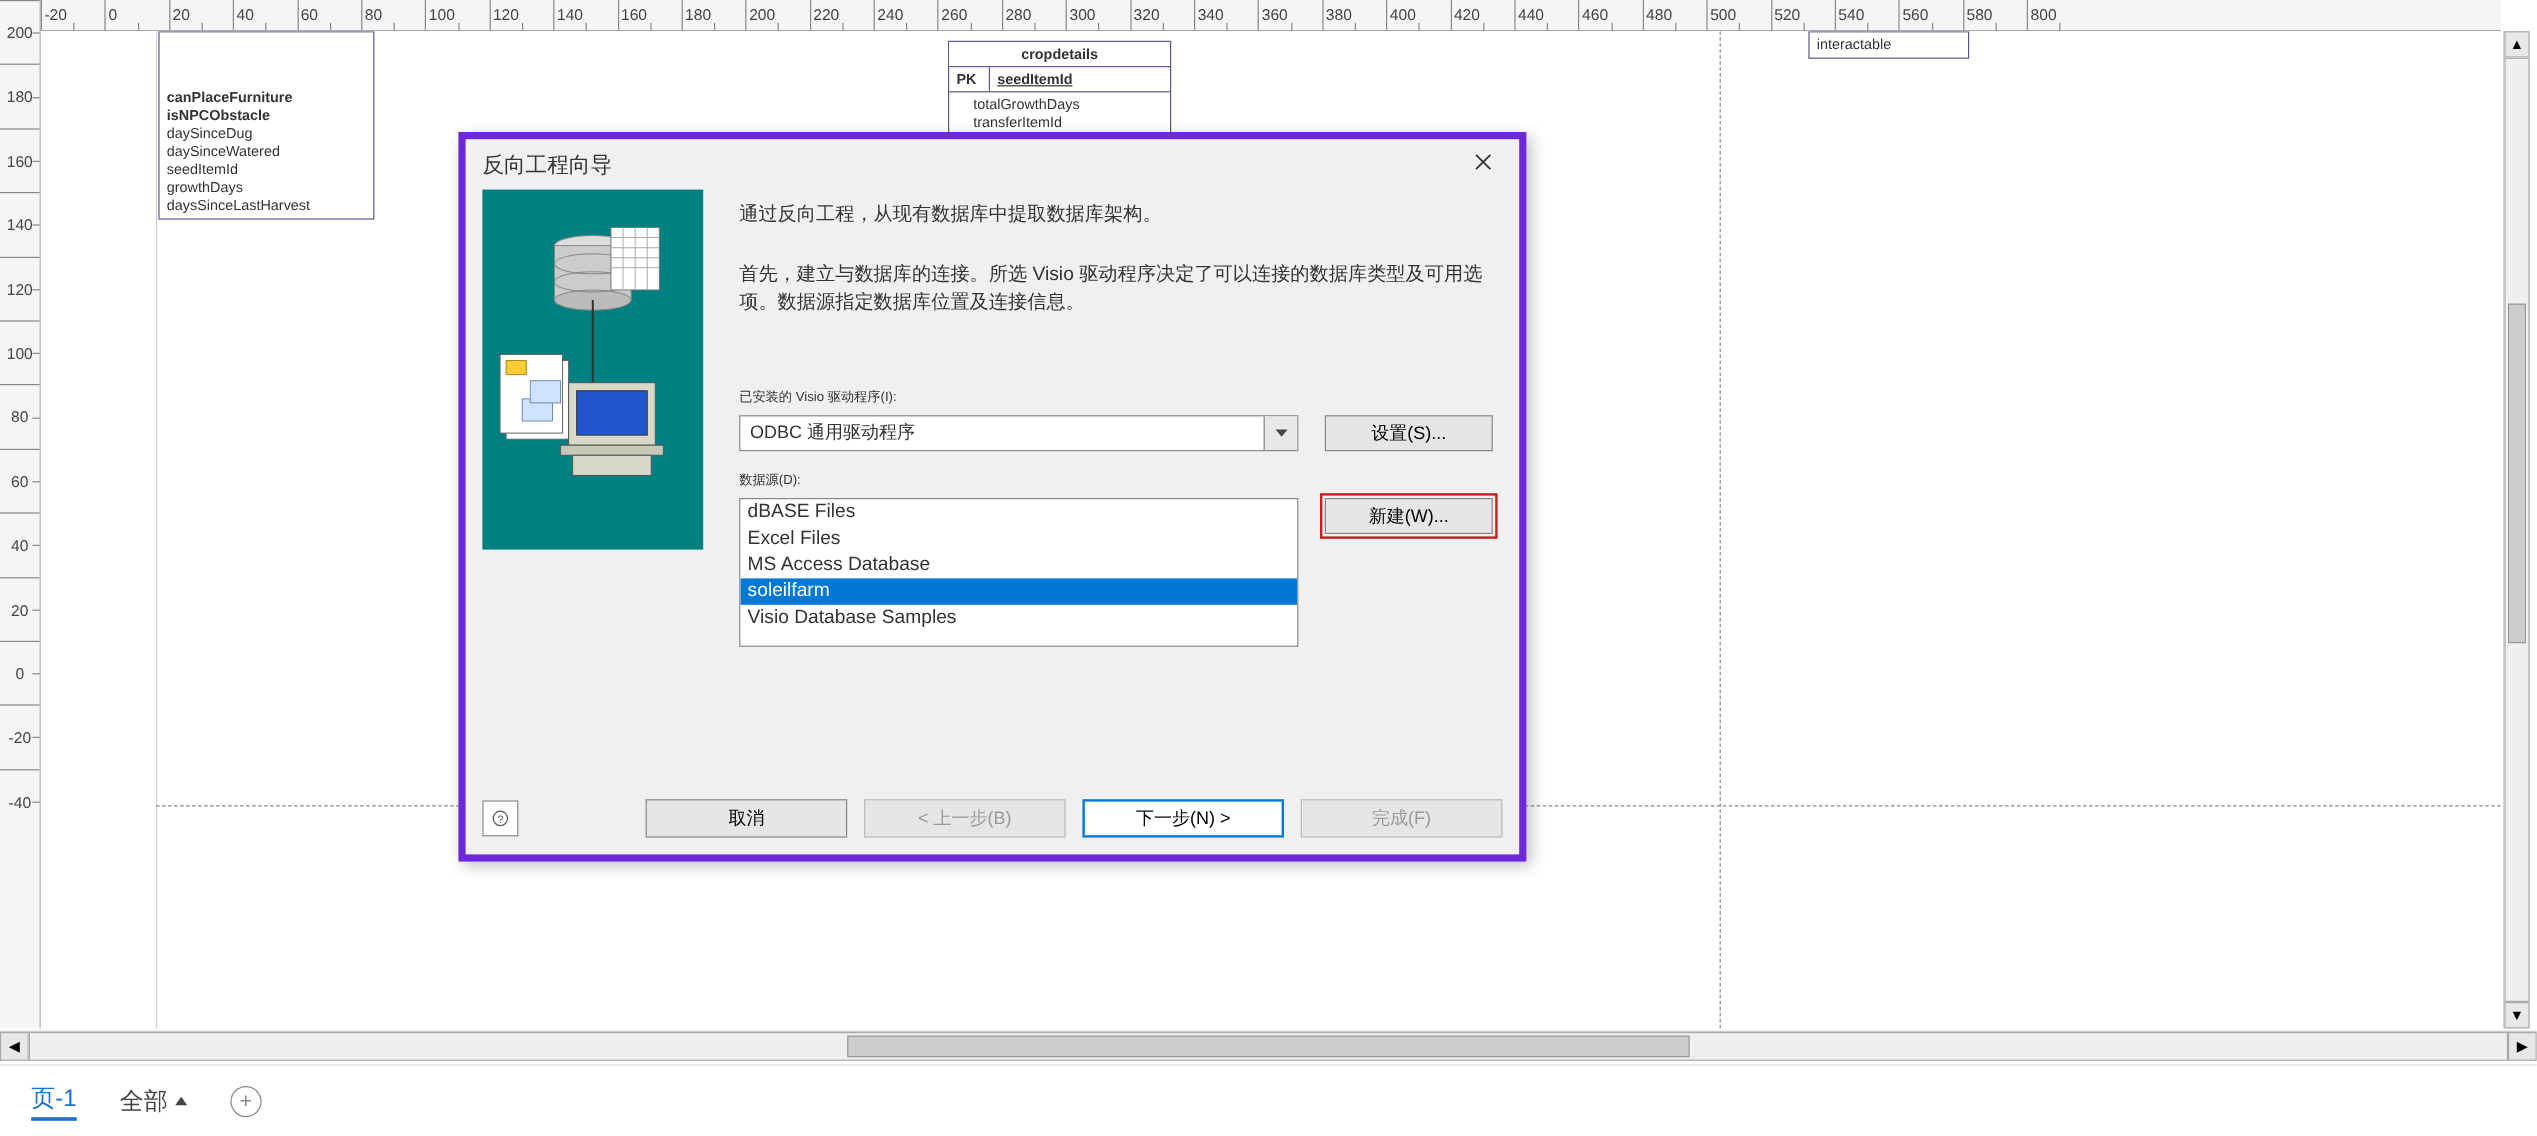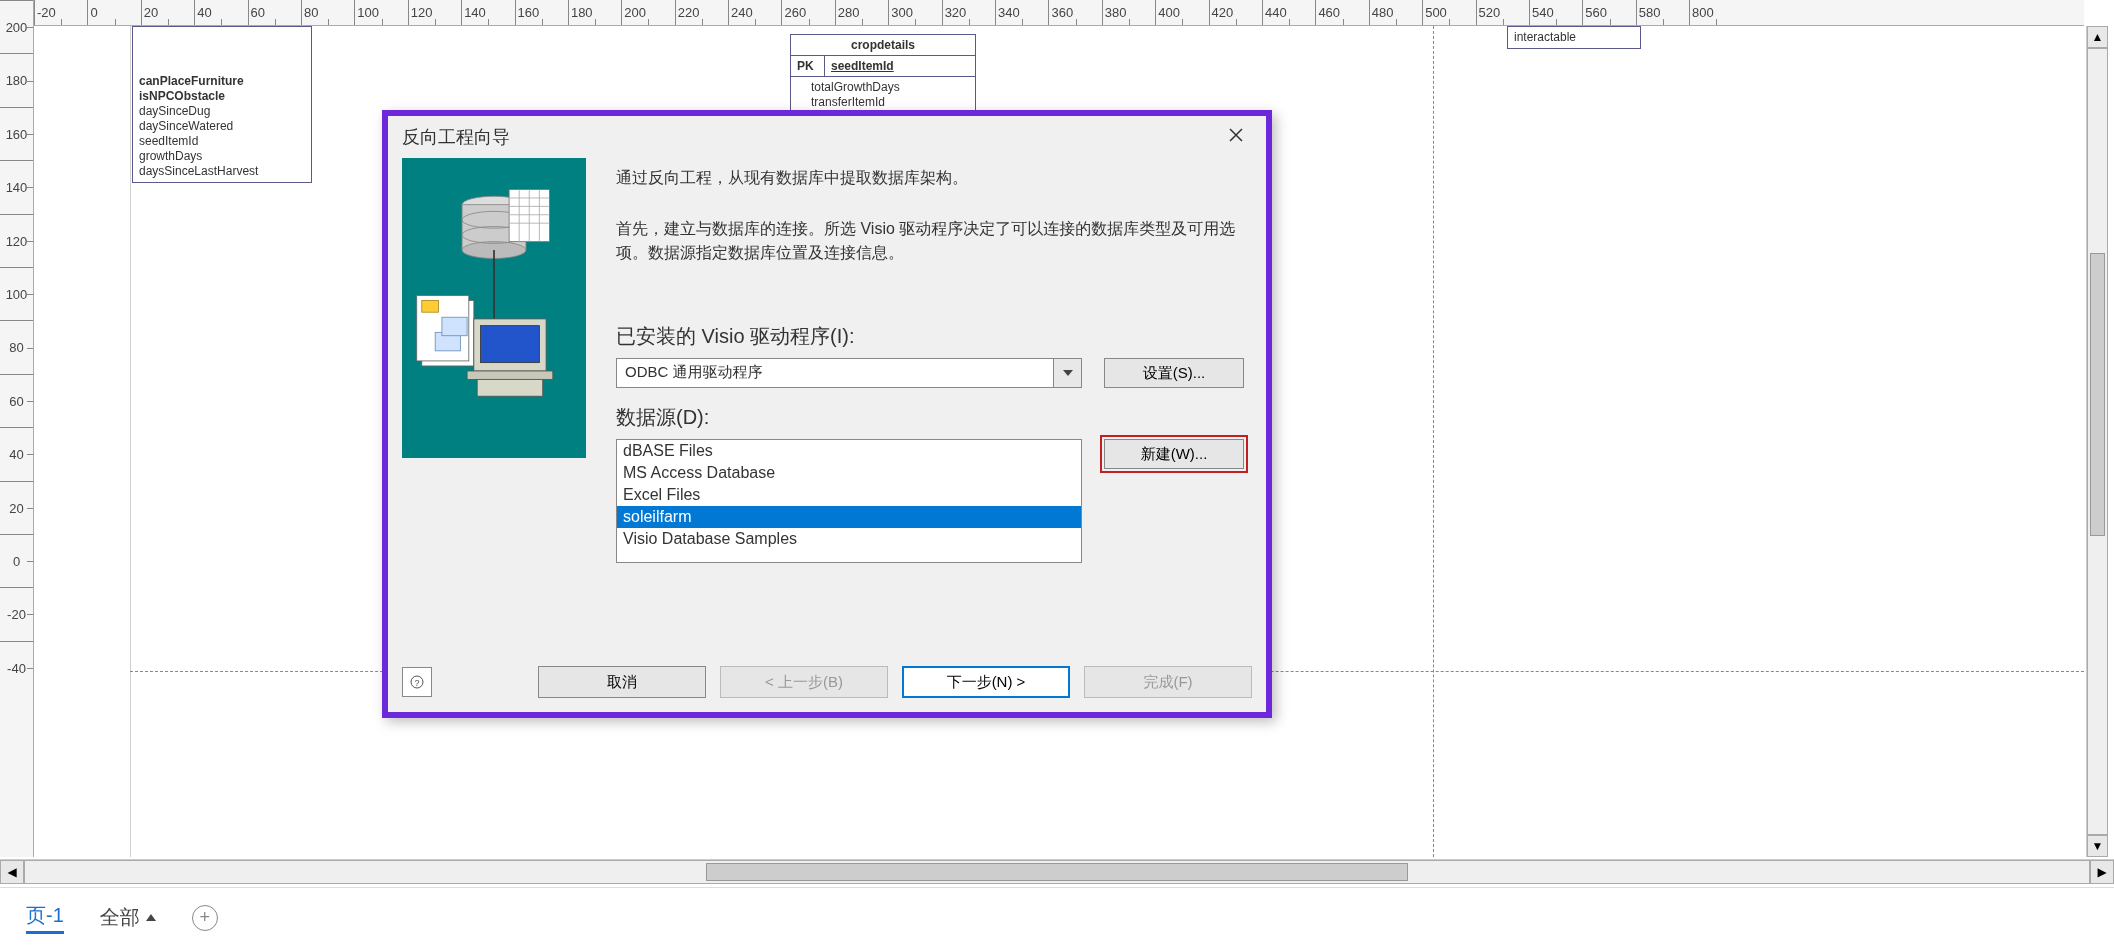--- a/index.html
+++ b/index.html
@@ -34,21 +34,21 @@
     .dialog { position: absolute; top: 110px; left: 382px; width: 890px; height: 608px; background: #f0f0f0; border: 6px solid #6d28d9; box-shadow: 4px 4px 12px rgba(0,0,0,0.25); }
     .dialog-title { height: 42px; display: flex; align-items: center; padding: 0 14px; font-size: 18px; color: #333; }
     .dialog-close { margin-left: auto; cursor: pointer; font-size: 18px; padding: 4px 8px; }
     .dialog-body { display:flex; padding: 0 14px; }
     .dialog-left { width: 208px; height: 300px; background: #008080; padding: 8px; position:relative; }
     .wiz-svg { width:100%; height:100%; }
     .dialog-right { flex:1; padding: 10px 8px 0 30px; font-size: 16px; color: #333; }
     .dialog-p1 { margin-bottom: 28px; }
     .dialog-p2 { margin-bottom: 58px; line-height: 24px; }
     .row { display:flex; align-items:center; gap: 22px; margin-bottom: 16px; }
-    .label { font-size: 20px; margin-bottom: 8px; }
+    .label { font-size: 11px; margin-bottom: 8px; }
     .combo { display:flex; width: 466px; height: 30px; border: 1px solid #888; background:#fff; }
     .combo-text { flex:1; padding: 4px 8px; font-size: 15px; }
     .combo-btn { width: 28px; border-left:1px solid #888; background:#e8e8e8; display:flex; align-items:center; justify-content:center; }
     .chev { width:0; height:0; border-left:5px solid transparent; border-right:5px solid transparent; border-top:6px solid #444; }
     .btn { height: 30px; min-width: 140px; border: 1px solid #888; background: #e6e6e6; font-size: 15px; cursor:pointer; padding: 0 14px; }
     .btn.highlight { outline: 2px solid #c02020; outline-offset: 2px; }
     .btn.primary { border: 2px solid #0078d4; background:#fff; }
     .btn.disabled { color: #999; border-color:#bbb;text-align:center; }
     .listbox { width: 466px; height: 124px; border:1px solid #888; background:#fff; overflow:hidden; font-size: 16px; }
     .listbox div { padding: 2px 6px; cursor:default; }
@@ -227,22 +227,22 @@
               <div class="chev"></div>
             </div>
         </div>
         <button class="btn">设置(S)...</button>
       </div>
 
       <div class="label">数据源(D):</div>
       <div class="row" style="align-items:flex-start;">
         <div class="listbox" id="sources-list">
             <div>dBASE Files</div>
+            <div>Excel Files</div>
             <div>MS Access Database</div>
-            <div>Excel Files</div>
             <div class="selected">soleilfarm</div>
             <div>Visio Database Samples</div>
           </div>
         <button class="btn highlight">新建(W)...</button>
       </div>
     </div>
   </div>
   <div class="dialog-footer">
     <div class="help-btn">
       <svg width="14" height="14" viewBox="0 0 14 14">

